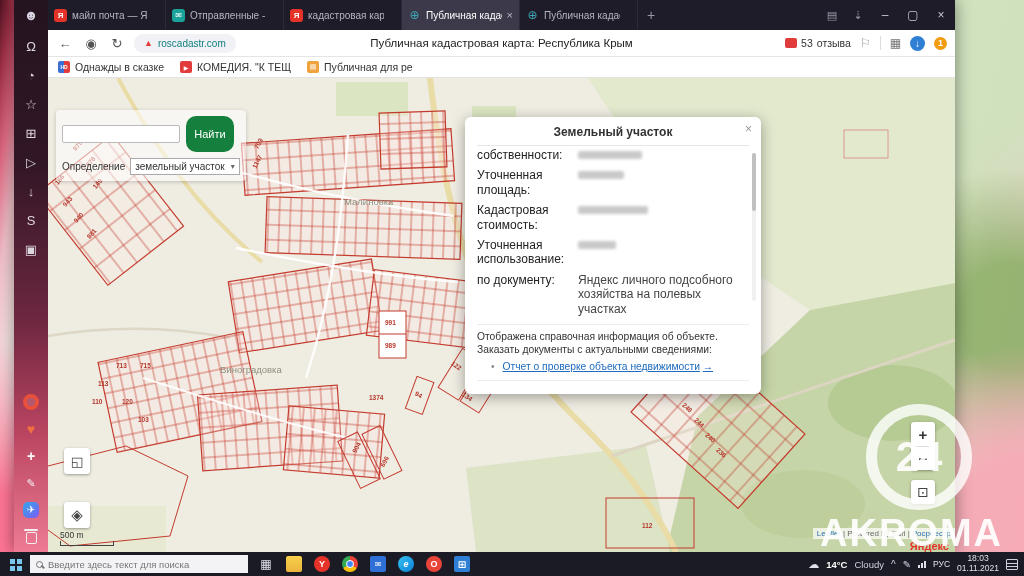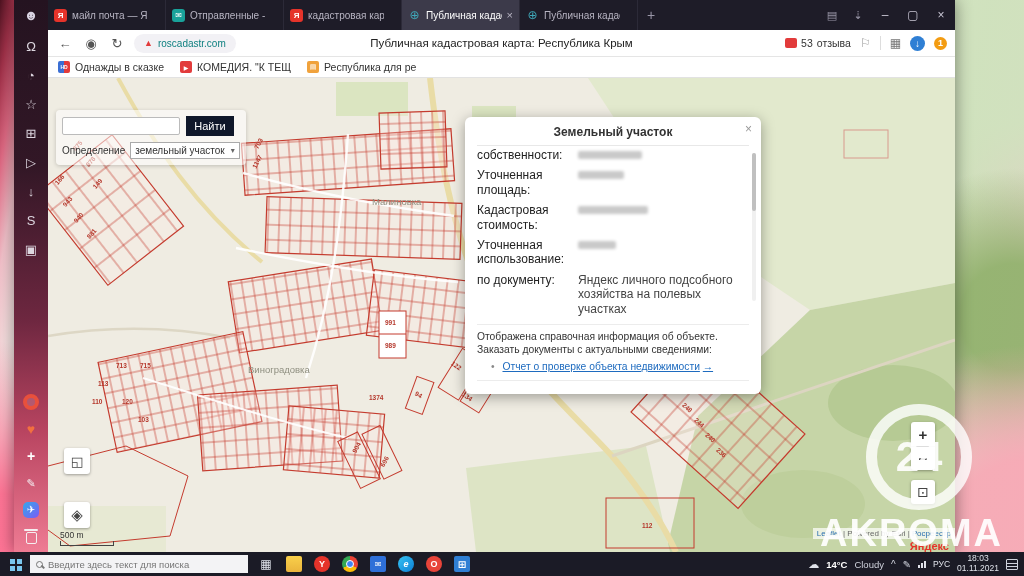--- a/index.html
+++ b/index.html
@@ -82,26 +82,26 @@
   .ic-hd::before { content:"HD"; }
   .ic-yt { background:#e23b3b; color:#fff; font-size:6px; }
   .ic-yt::before { content:"▶"; }
   .ic-doc { background:#f0a23c; color:#fff; font-size:7px; }
   .ic-doc::before { content:"▤"; }
 
   
   .maparea { position:absolute; left:34px; right:0; top:78px; bottom:0; background:#efece2; overflow:hidden; }
   .mapsvg { position:absolute; inset:0; width:100%; height:100%; }
   .parcel { position:absolute; font-size:6.5px; font-weight:bold; color:#b5372b; z-index:2; }
-  .place { position:absolute; font-size:9.5px; color:#8f8f80; z-index:2;padding-left:28px; }
+  .place { position:absolute; font-size:9.5px; color:#8f8f80; z-index:2; }
 
   .searchpanel { position:absolute; left:8px; top:32px; background:rgba(255,255,255,.55); border-radius:4px; padding:6px; z-index:4; box-shadow:0 1px 4px rgba(0,0,0,.2); }
   .srow { display:flex; gap:6px; align-items:center; }
   .sinput { width:118px; height:18px; background:#fff; border:1px solid #bbb; border-radius:2px; font-size:10px; padding:0 4px; outline:none; }
-  .sbtn { width:48px; height:20px; background:#0f172a; color:#fff; font-size:11px; border-radius:0; display:flex; align-items:center; justify-content:center; }
+  .sbtn { width:48px; height:36px; background:#15803d; color:#fff; font-size:11px; border-radius:10px; display:flex; align-items:center; justify-content:center; }
   .srow2 { margin-top:6px; display:flex; gap:5px; align-items:center; font-size:10px; color:#333; }
   .sselect { background:#fff; border:1px solid #aaa; height:17px; display:flex; align-items:center; font-size:10px; color:#333; padding:0 4px; gap:6px; }
   .selarrow { color:#666; font-size:8px; }
 
   
   .popup { position:absolute; left:417px; top:39px; width:296px; background:#fff; border-radius:6px; box-shadow:0 3px 14px rgba(0,0,0,.35); padding:8px 0 8px; z-index:5; }
   .ptitle { text-align:center; font-size:12px; font-weight:bold; color:#333; }
   .pclose { position:absolute; top:6px; right:9px; color:#999; font-size:12px; line-height:12px; }
   .pbody { margin:6px 12px 0; border-top:1px solid #e8e8e8; padding:2px 14px 0 0; position:relative; }
   .prow { display:flex; padding:3px 0; font-size:12px; line-height:1.2; }
@@ -270,21 +270,21 @@
     <div class="bmitem">
         <span class="bmicon ic-hd"></span>
         <span>Однажды в сказке</span>
       </div>
         <div class="bmitem">
         <span class="bmicon ic-yt"></span>
         <span>КОМЕДИЯ. "К ТЕЩ</span>
       </div>
         <div class="bmitem">
         <span class="bmicon ic-doc"></span>
-        <span>Республика для ре</span>
+        <span>Публичная для ре</span>
       </div>
       </div>
 
     <div class="maparea">
       <svg class="mapsvg" viewBox="0 0 907 474" preserveAspectRatio="none">
         <defs>
           <pattern id="p1" width="11" height="15" patternUnits="userSpaceOnUse">
             <rect width="11" height="15" fill="rgba(255,235,230,0.28)" stroke="#c43b2e" stroke-width="0.7"></rect>
           </pattern>
           <pattern id="p2" width="17" height="24" patternUnits="userSpaceOnUse">

